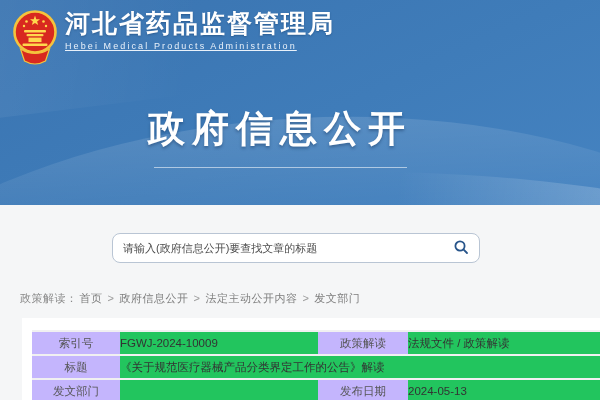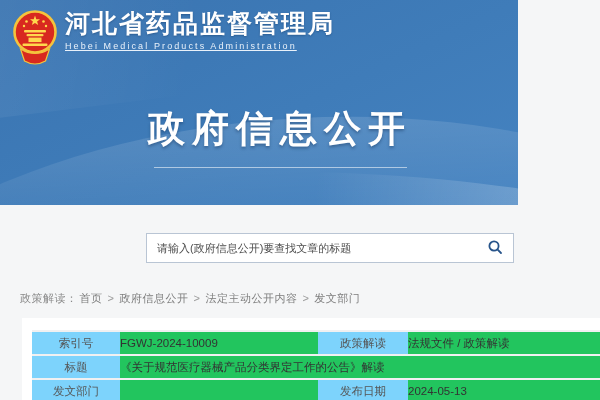--- a/index.html
+++ b/index.html
@@ -3,21 +3,21 @@
 <meta charset="utf-8">
 <style>
   html,body{margin:0;padding:0;}
   body{
     width:600px;height:400px;overflow:hidden;position:relative;
     background:#f5f6f7;
     font-family:"Liberation Sans","DejaVu Sans",sans-serif;
   }
   
   .hero{
-    position:relative;width:518px;height:205px;overflow:hidden;
+    position:relative;width:600px;height:205px;overflow:hidden;
     background:linear-gradient(155deg,#3a74b1 0%,#3f7cb9 55%,#4583c1 100%);
   }
   .wave1{position:absolute;left:-140px;top:-50px;width:560px;height:150px;
     background:linear-gradient(105deg,rgba(255,255,255,.10),rgba(255,255,255,0) 60%);
     transform:rotate(-7deg);}
   .wave2{position:absolute;left:-220px;top:118px;width:1050px;height:280px;
     border-radius:50% 50% 0 0 / 100% 100% 0 0;
     background:linear-gradient(to bottom,rgba(255,255,255,.13),rgba(255,255,255,0) 40%);
     transform:rotate(-3deg);}
   .wave3{position:absolute;right:-90px;top:176px;width:420px;height:46px;border-radius:50%;
@@ -26,37 +26,37 @@
   .brand{position:absolute;left:13px;top:9px;display:flex;align-items:flex-start;gap:8px;cursor:pointer;}
   .brand-cn{font-size:25px;font-weight:bold;color:#fff;letter-spacing:2px;line-height:1.15;
     text-shadow:0 1px 2px rgba(10,40,80,.35);}
   .brand-en{font-size:9px;color:#e9f1fa;letter-spacing:2.1px;margin-top:3px;white-space:nowrap;text-decoration:underline;}
   .banner-wrap{position:absolute;top:104px;left:0;width:560px;text-align:center;}
   .banner-title{font-size:37px;font-weight:bold;color:#fff;letter-spacing:7px;
     text-shadow:0 2px 3px rgba(25,55,95,.45);}
   .banner-underline{width:253px;height:1px;background:rgba(255,255,255,.55);margin:13px auto 0;}
   
   .content{position:relative;width:600px;height:195px;background:#f5f6f7;}
-  .search-box{position:absolute;left:146px;top:28px;width:368px;height:30px;box-sizing:border-box;
-    background:#fff;border:1px solid #b9c5d4;border-radius:0;display:flex;align-items:center;}
+  .search-box{position:absolute;left:112px;top:28px;width:368px;height:30px;box-sizing:border-box;
+    background:#fff;border:1px solid #b9c5d4;border-radius:8px;display:flex;align-items:center;}
   .search-input{flex:1;height:100%;border:none;outline:none;background:transparent;
     font-size:11px;color:#333;padding:0 6px 0 10px;
     font-family:"Liberation Sans","DejaVu Sans",sans-serif;}
   .search-input::placeholder{color:#4d4d4d;opacity:1;}
   .search-btn{width:36px;height:100%;border:none;background:transparent;cursor:pointer;
     display:flex;align-items:center;justify-content:center;padding:0;}
   .breadcrumb{position:absolute;left:20px;top:86px;font-size:11px;color:#8a8a8a;letter-spacing:.5px;}
   .breadcrumb a{color:#7d7d7d;text-decoration:none;margin:8px 2px;cursor:pointer;}
   .breadcrumb .sep{margin:0 3px;color:#9a9a9a;}
   .panel{position:absolute;left:22px;top:113px;width:640px;height:300px;background:#fff;
     padding:12px 0 0 10px;box-sizing:border-box;}
   table.meta{border-collapse:collapse;table-layout:fixed;width:620px;}
   table.meta td{height:20px;font-size:11.5px;border-top:2px solid #f0f0f1;border-bottom:2px solid #f0f0f1;
     padding:1px 0;overflow:hidden;white-space:nowrap;}
-  td.lbl{background:#7dd3fc;text-align:center;color:#555;}
+  td.lbl{background:#c4b5fd;text-align:center;color:#555;}
   td.val{background:#22c55e;color:#333;padding-left:8px;}
 </style>
 </head>
 <body>
 
 <div class="hero">
   <div class="wave1"></div>
   <div class="wave2"></div>
   <div class="wave3"></div>
 

